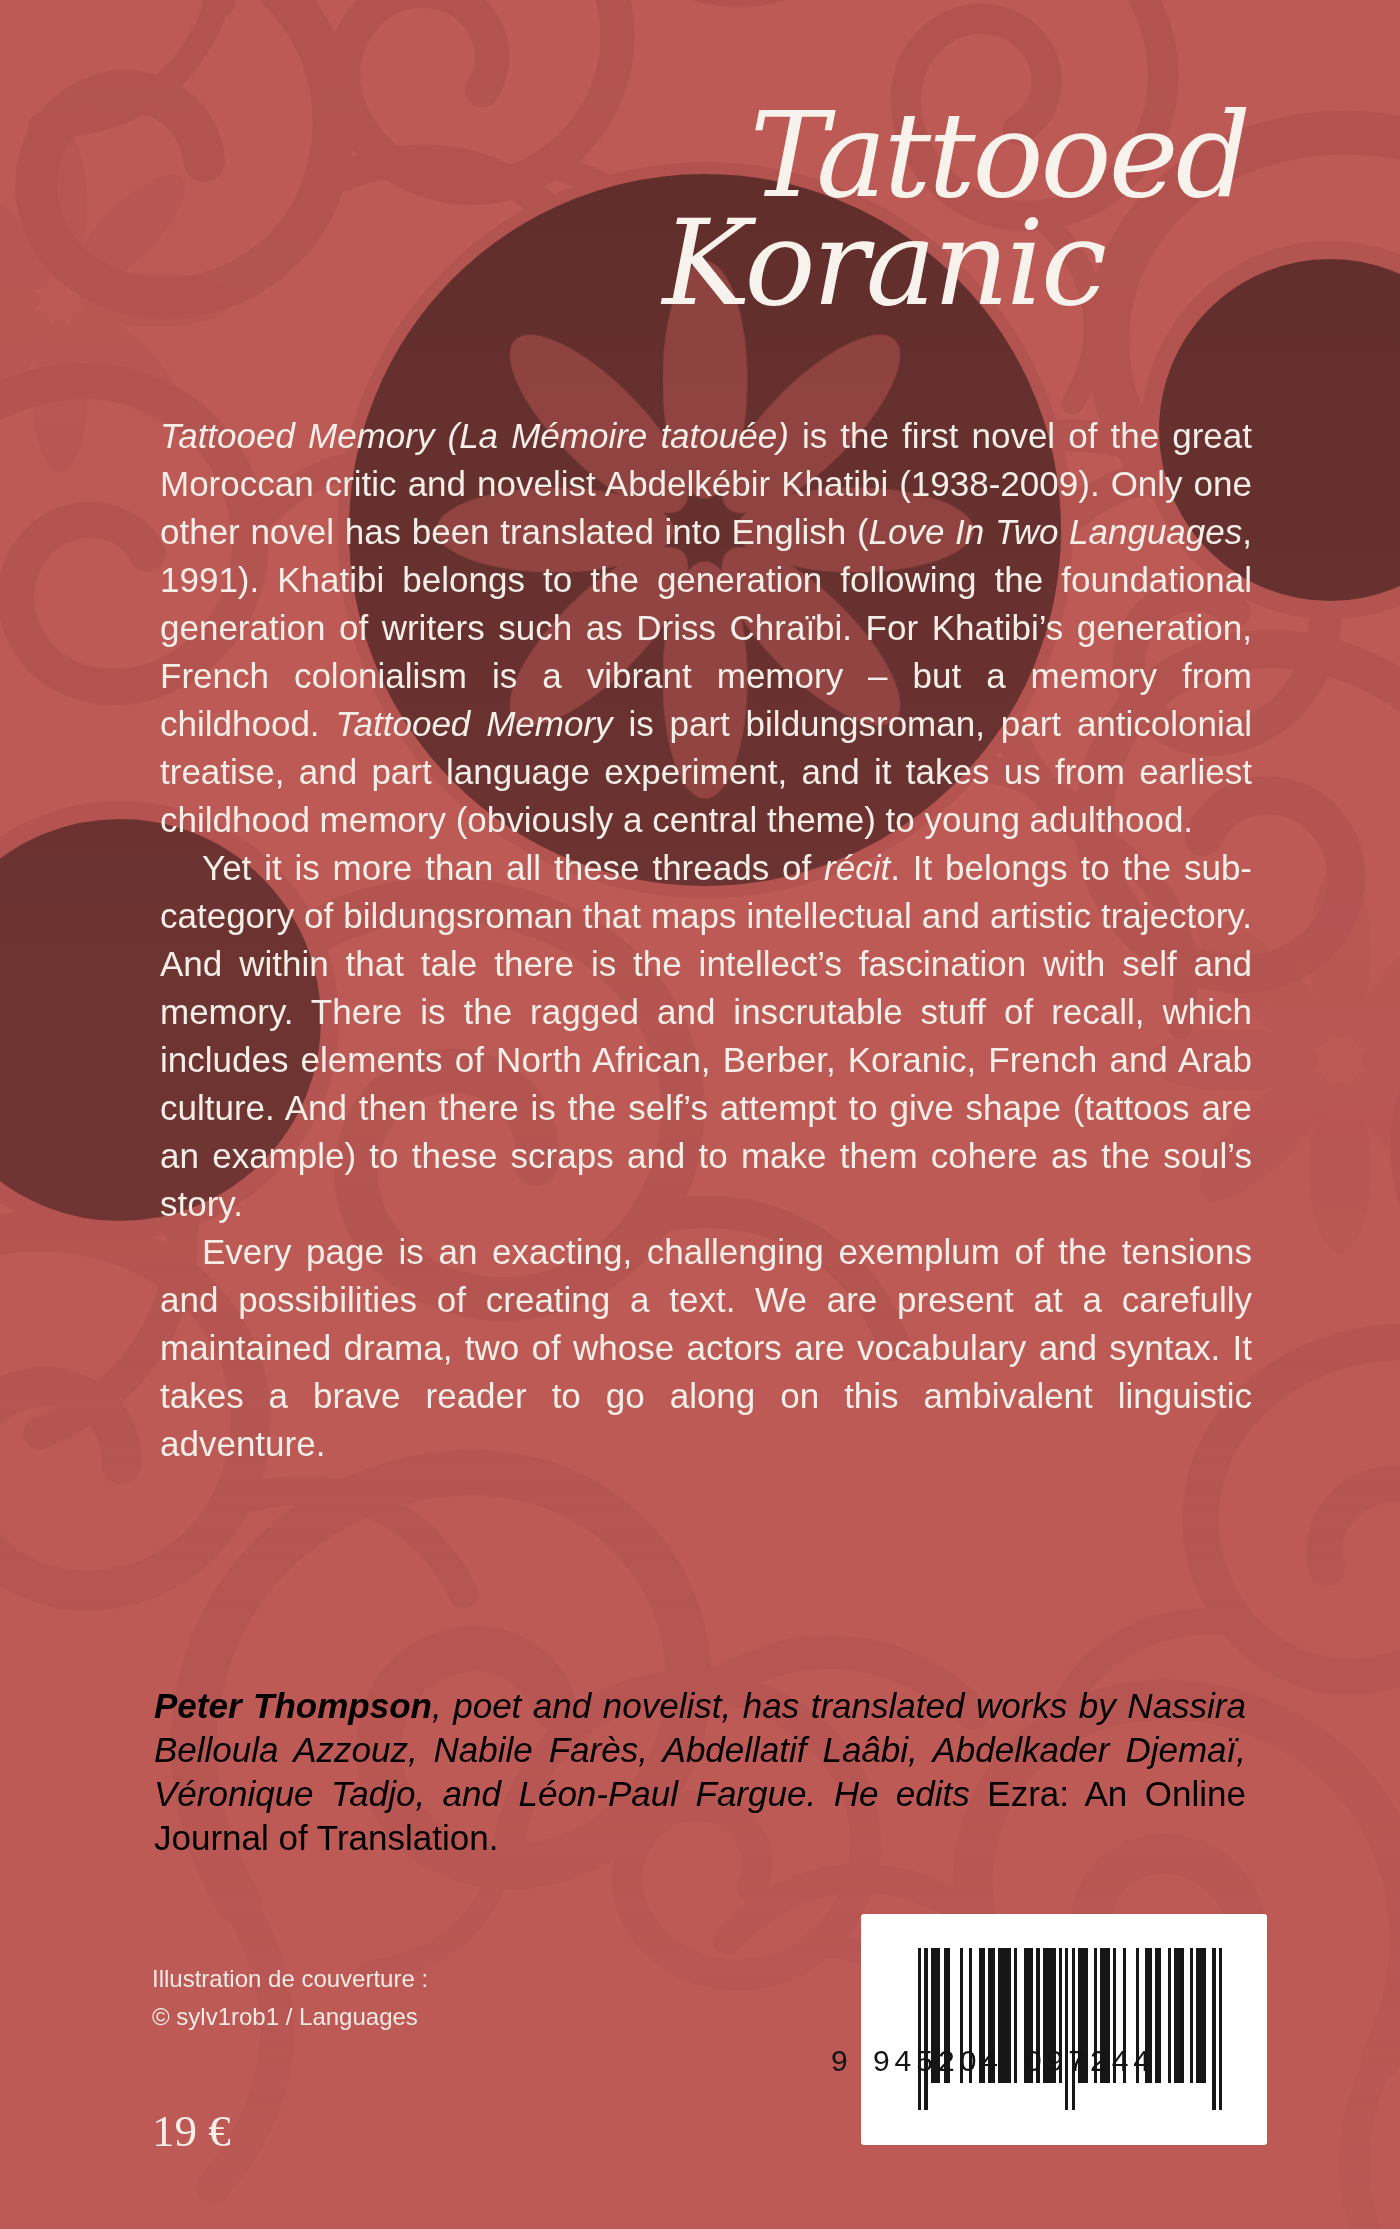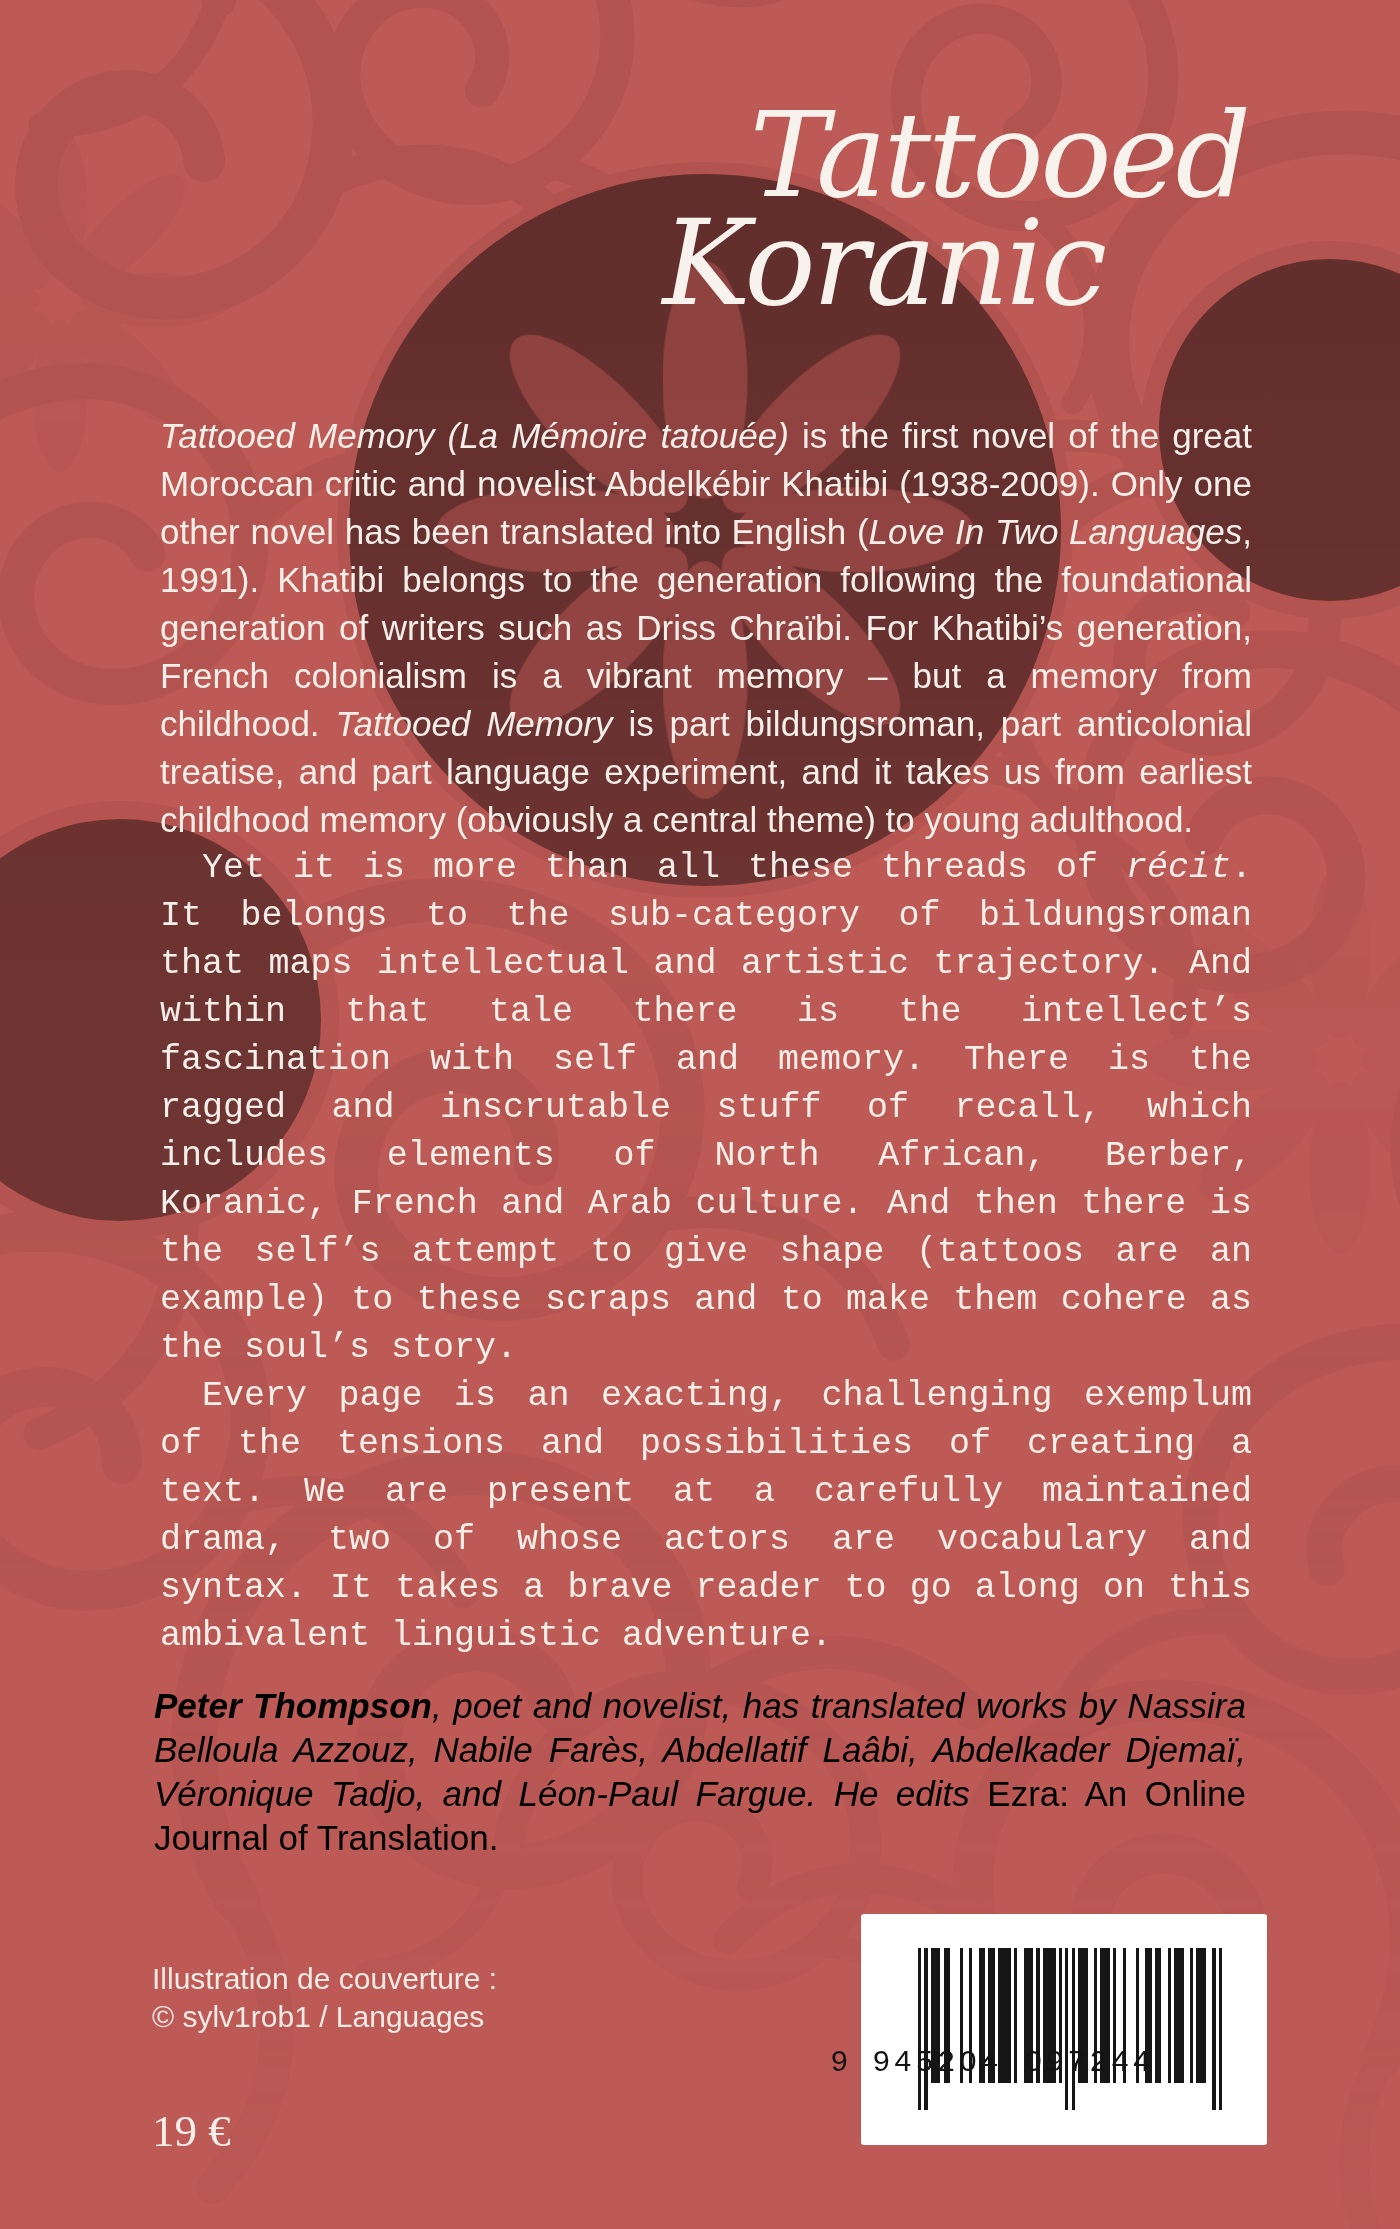--- a/index.html
+++ b/index.html
@@ -19,33 +19,33 @@
   #title-line1{top:96px;right:152px;}
   #title-line2{top:204px;right:296px;}
 
   
   .synopsis{
     position:absolute;left:160px;top:412px;width:1092px;
     color:#f4eee8;font-size:35px;line-height:48px;
     text-align:justify;
   }
   .synopsis p{margin:0;}
-  .synopsis p.indent{text-indent:42px;font-family:Liberation Mono, monospace;}
+  .synopsis p.indent{text-indent:42px;}
   .run-i{font-style:italic;}
   .run-bi{font-style:italic;font-weight:bold;}
 
   
   .bio{
     position:absolute;left:154px;top:1684px;width:1092px;
     color:#000000;font-size:35px;line-height:44px;
     text-align:justify;
   }
 
   
-  .credit-line{position:absolute;left:152px;color:#f2eae4;font-size:30px;line-height:38px;white-space:nowrap;}
+  .credit-line{position:absolute;left:152px;color:#f2eae4;font-size:24px;line-height:38px;white-space:nowrap;}
   #credit-line1{top:1960px;}
   #credit-line2{top:1998px;}
   #isbn-line{top:2072px;font-size:31px;}
   #price-line{top:2112px;font-family:"Liberation Serif",serif;font-size:45px;color:#f6efe9;}
 
   
   #barcode-box{
     position:absolute;left:861px;top:1914px;width:406px;height:231px;
     background:#ffffff;border-radius:3px;
   }

